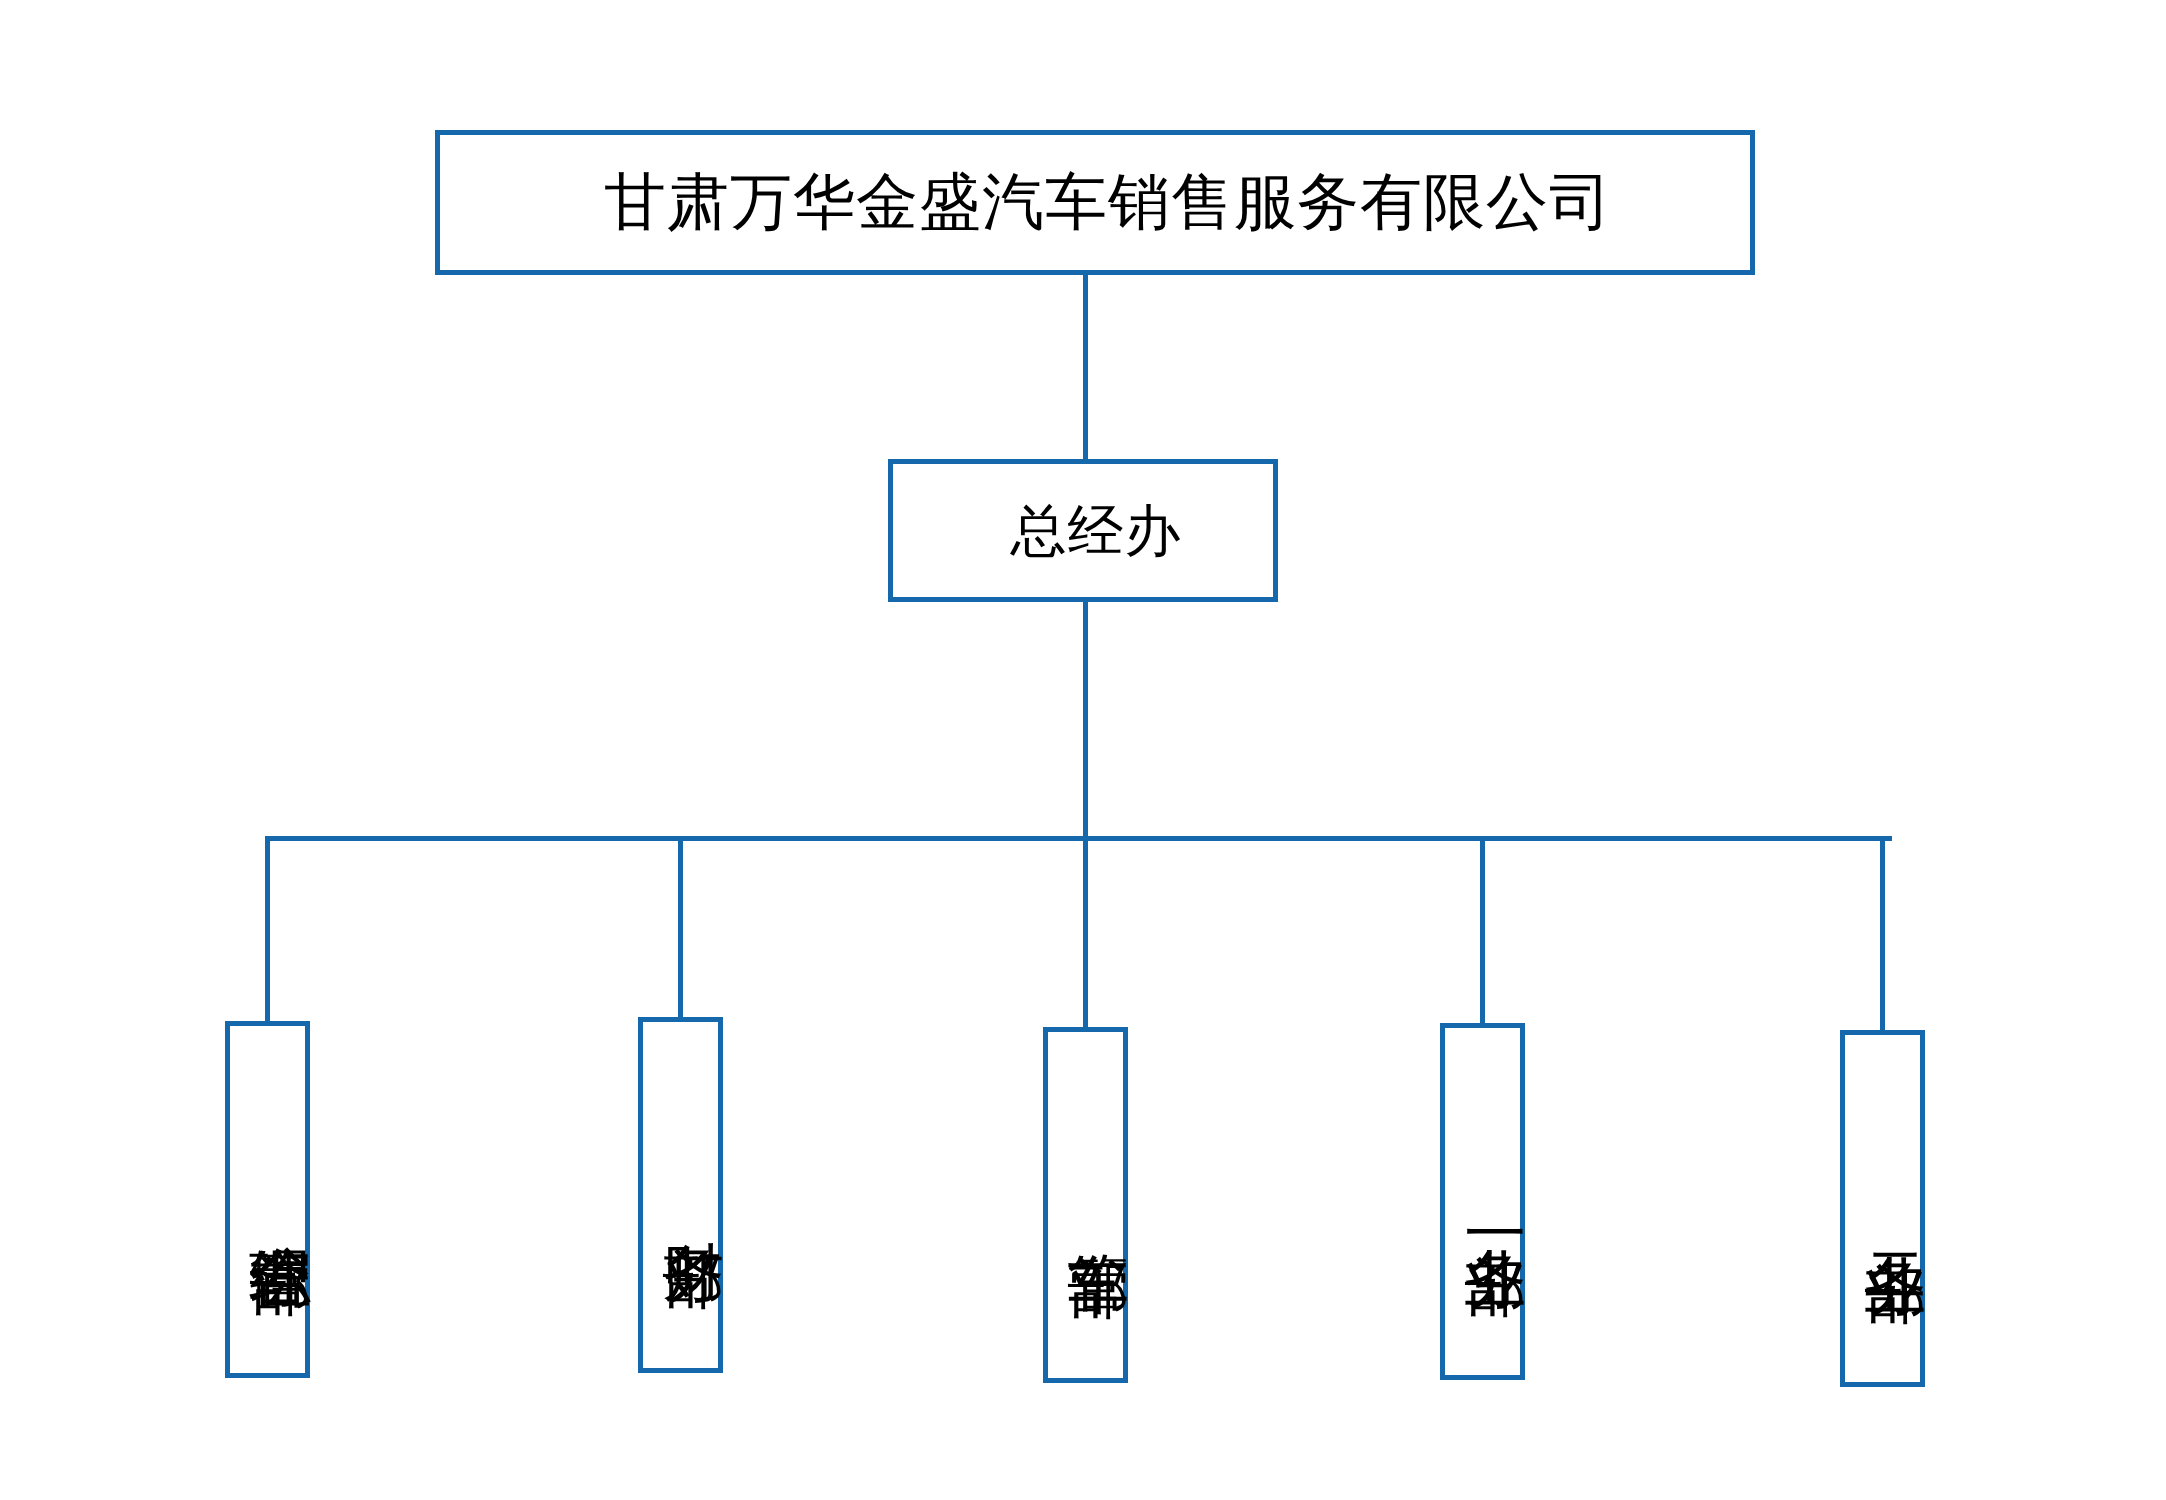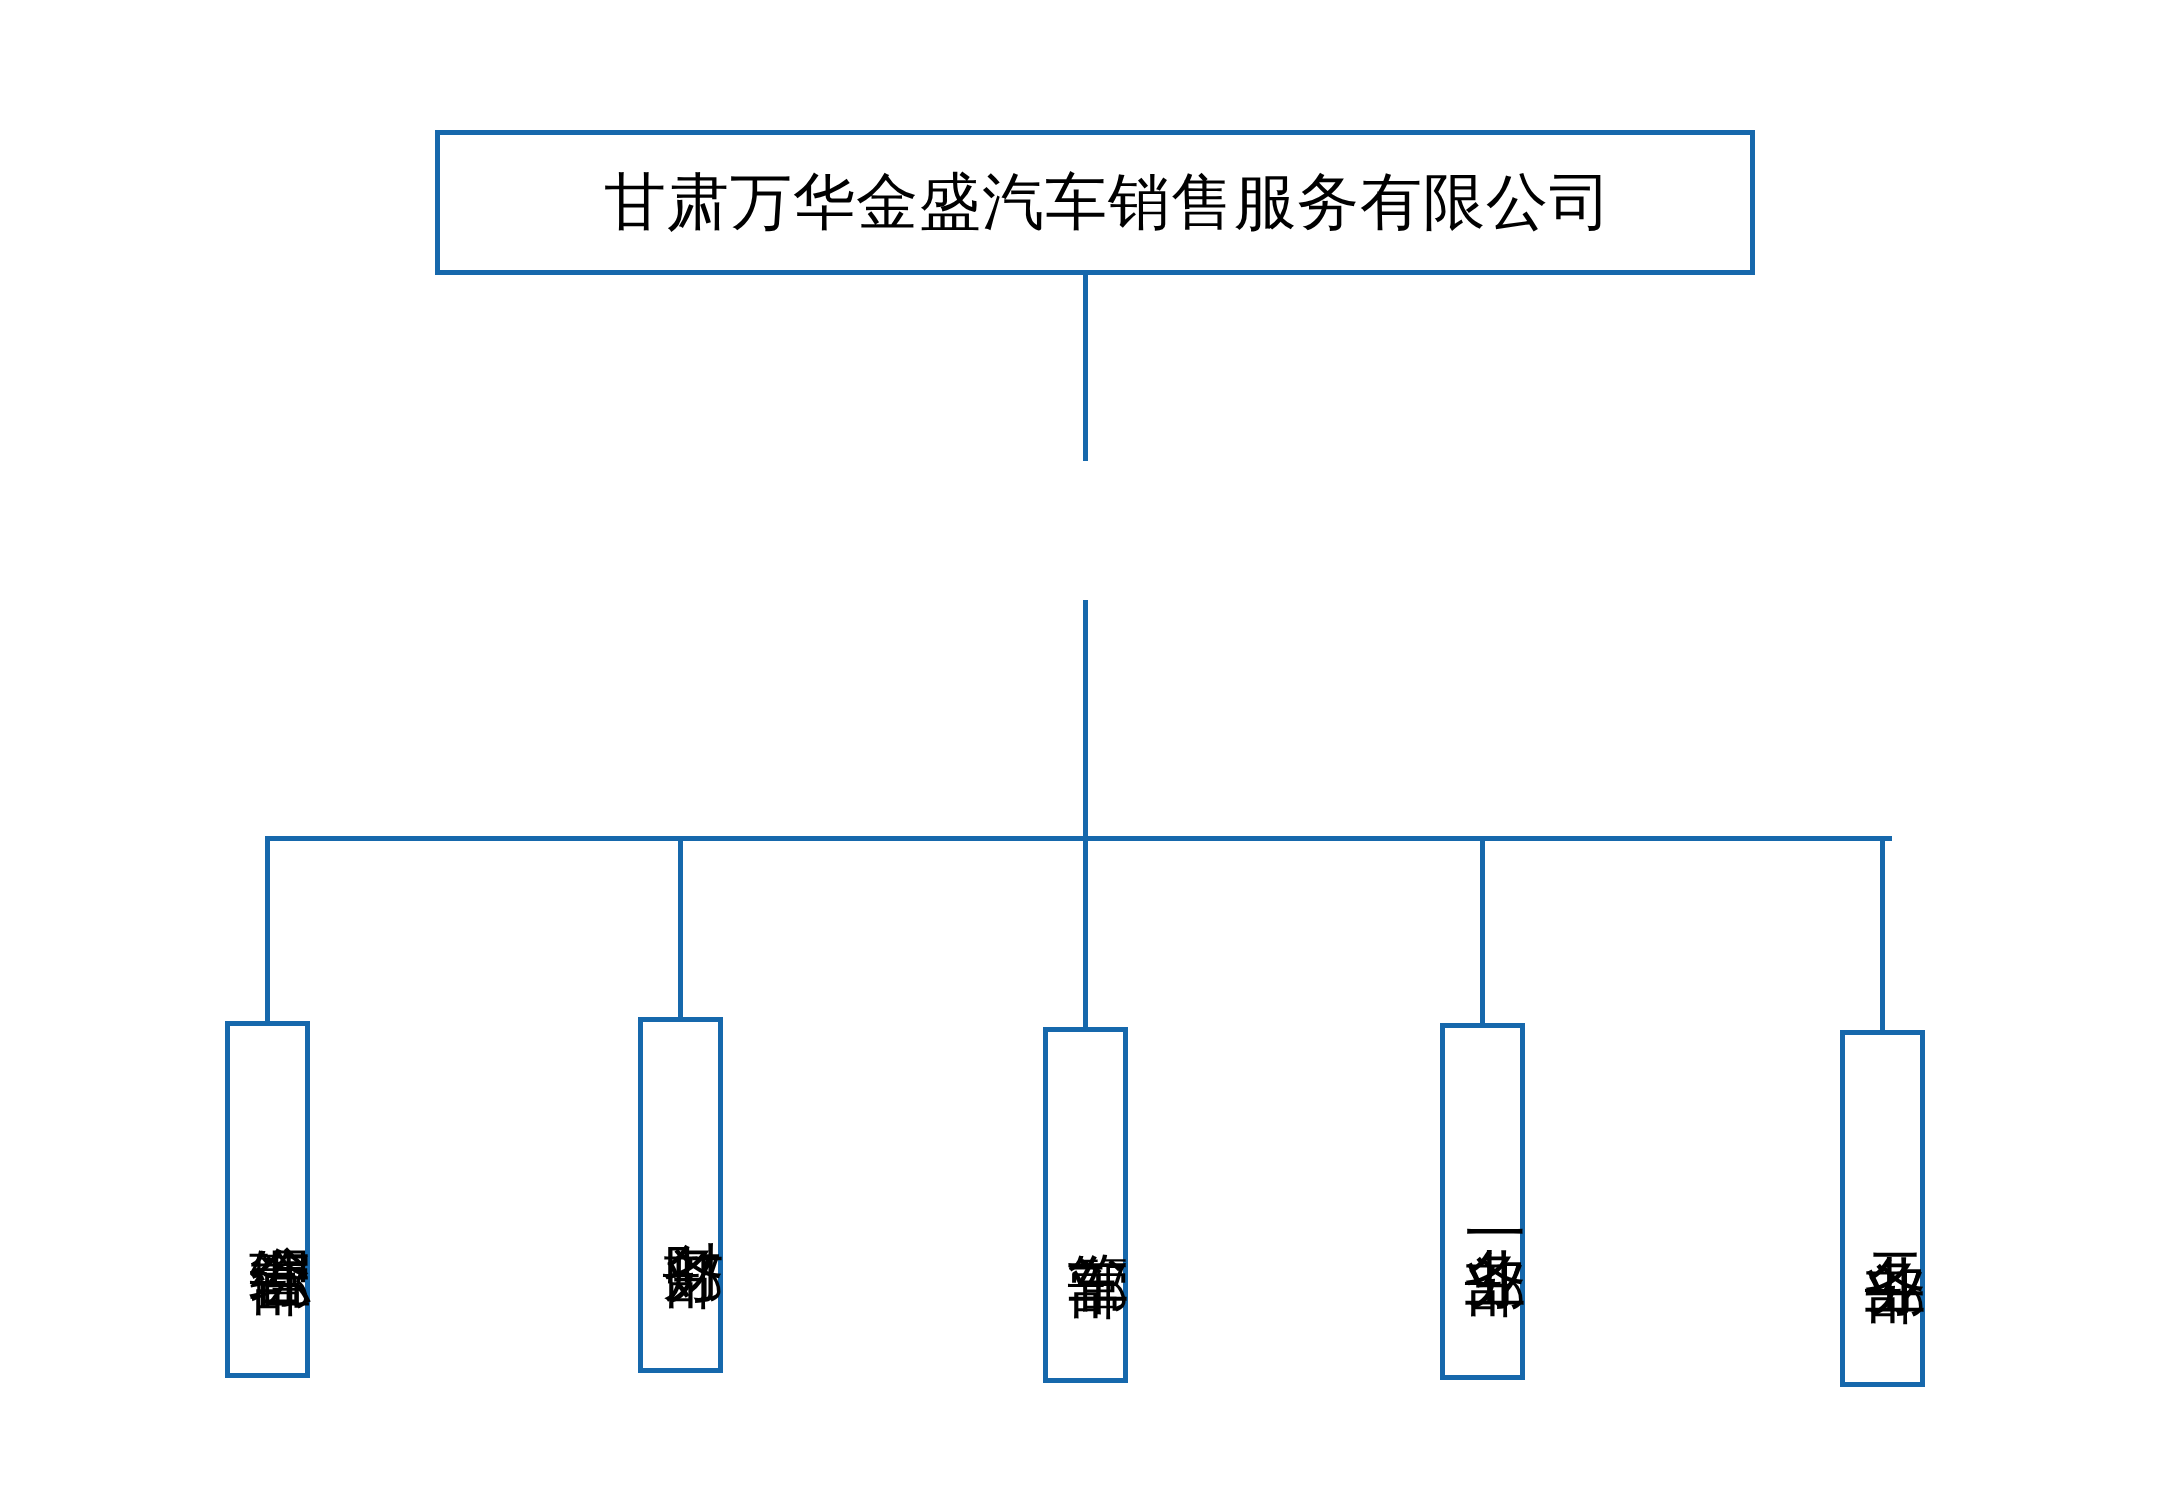--- a/index.html
+++ b/index.html
@@ -76,20 +76,23 @@
 <body>
 
 <div id="canvas">
 
   <div class="box box-title" style="left:435px; top:130px; width:1320px; height:145px;">
     <span class="label">甘肃万华金盛汽车销售服务有限公司</span>
   </div>
 
   <div class="line vline" style="left:1083px; top:275px; height:186px;"></div>
 
+  <div class="box box-mid" style="left:888px; top:459px; width:390px; height:143px;">
+    <span class="label">总经办</span>
+  </div>
 
   <div class="line vline" style="left:1083px; top:600px; height:239px;"></div>
 
   <div class="line hline" style="left:270px; top:836px; width:1622px;"></div>
 
   <div class="line vline" style="left:265px; top:836px; height:187px;"></div>
   <div class="line vline" style="left:678px; top:836px; height:183px;"></div>
   <div class="line vline" style="left:1083px; top:836px; height:193px;"></div>
   <div class="line vline" style="left:1480px; top:836px; height:189px;"></div>
   <div class="line vline" style="left:1880px; top:836px; height:196px;"></div>

